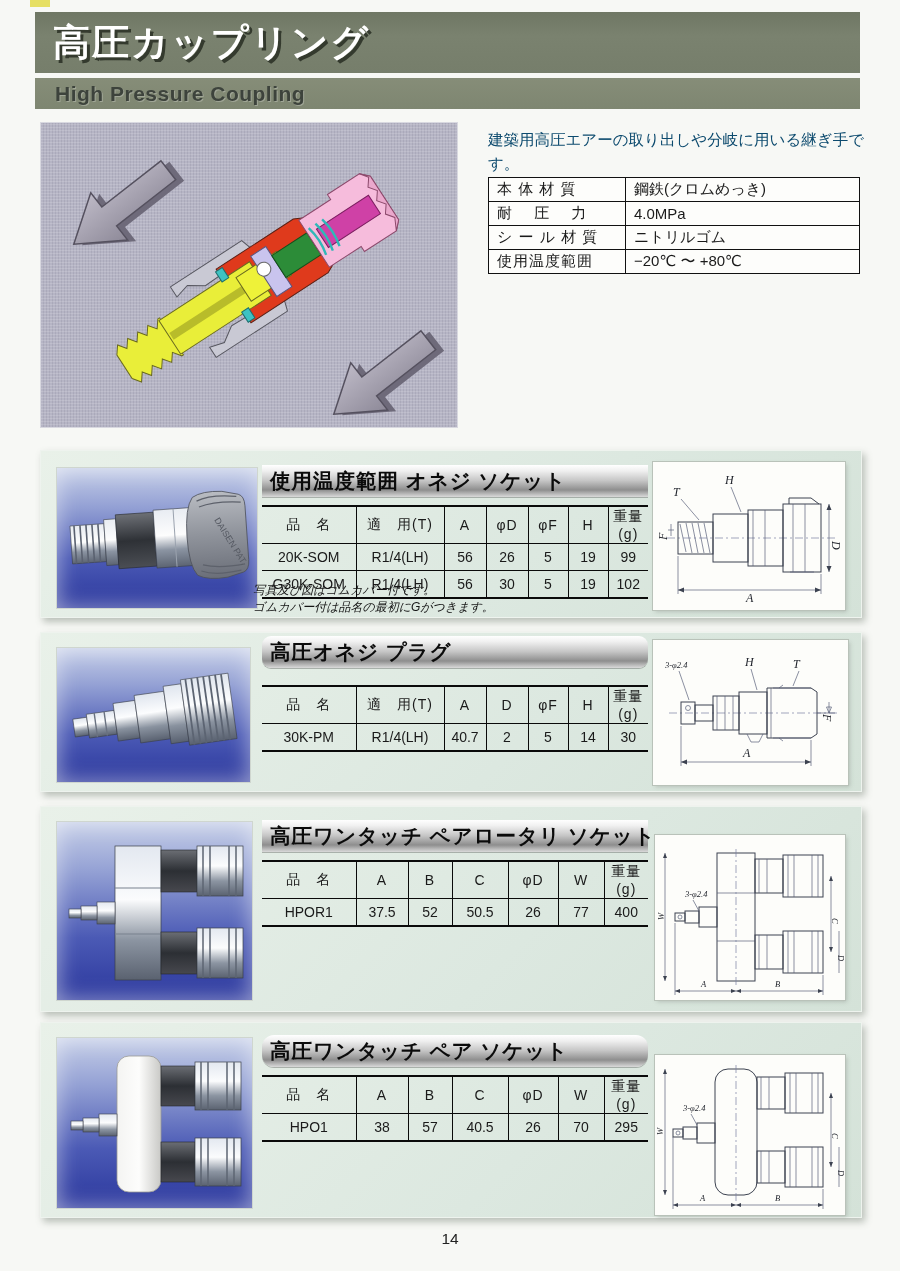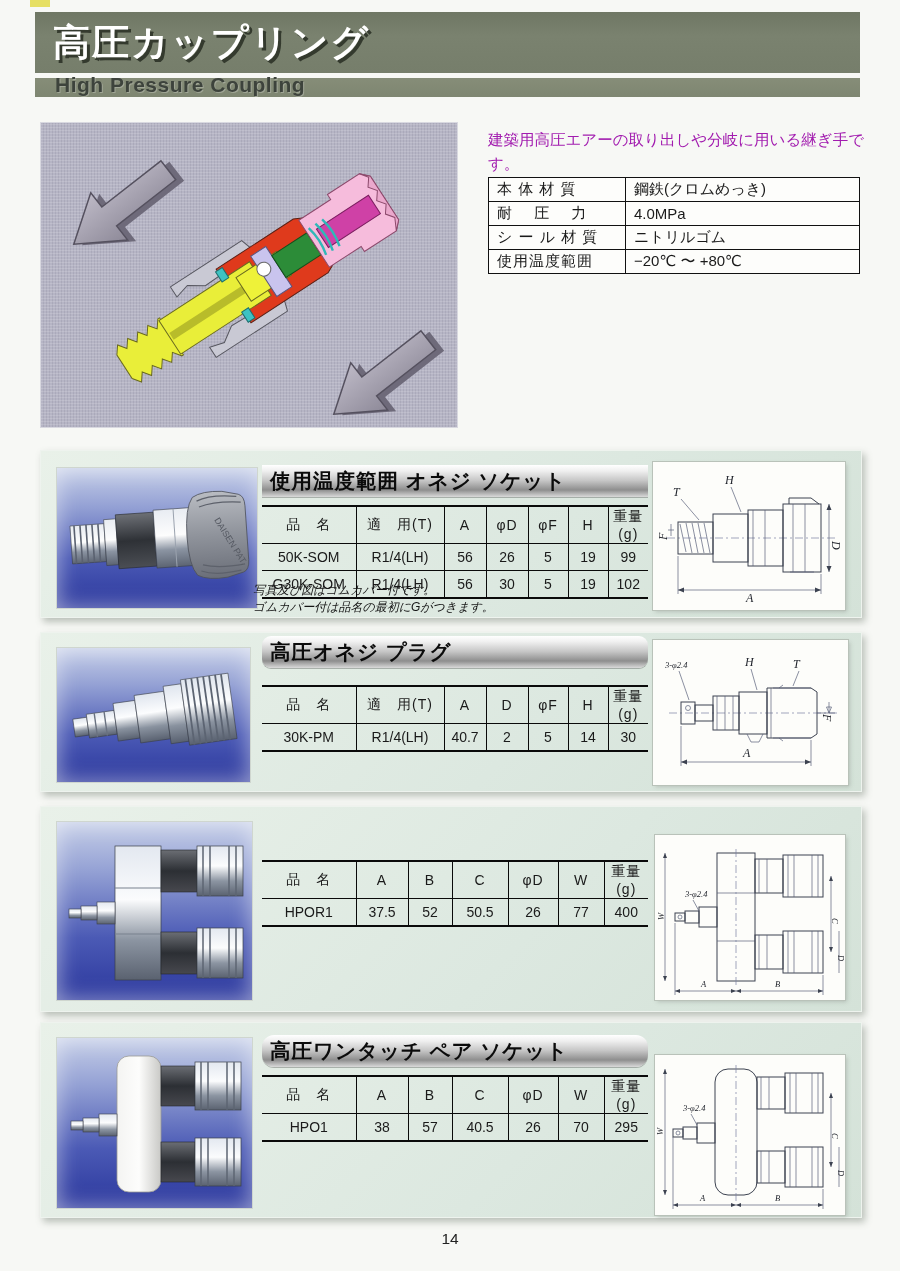--- a/index.html
+++ b/index.html
@@ -15,42 +15,42 @@
   .band-main{
     left:35px;top:12px;width:825px;height:61px;
     background:linear-gradient(180deg,#6f7764 0%,#7a826f 40%,#767e6b 100%);
     display:flex;align-items:center;
   }
   .band-main h1{
     margin:0 0 0 18px;font-size:37px;font-weight:bold;color:#fff;
     letter-spacing:2px;text-shadow:3px 3px 0 #343a2e;
   }
   .band-sub{
-    left:35px;top:78px;width:825px;height:19px;
+    left:35px;top:78px;width:825px;height:31px;
     background:linear-gradient(180deg,#868d78 0%,#7e8671 100%);
-    display:flex;align-items:flex-end;
+    display:flex;align-items:center;
   }
   .band-sub h2{
     margin:0 0 0 20px;font-size:21px;font-weight:bold;color:#3d433c;
     text-shadow:1px 1px 0 rgba(255,255,255,.25);letter-spacing:.5px;
   }
   .corner-artifact{left:30px;top:0;width:20px;height:7px;background:#e6df63;}
 
   
   .hero{
     left:40px;top:122px;width:418px;height:306px;
     background-color:#b6b5c5;
     background-image:
       repeating-linear-gradient(0deg, rgba(255,255,255,.14) 0 1px, transparent 1px 3px),
       repeating-linear-gradient(90deg, rgba(86,84,108,.12) 0 1px, transparent 1px 3px);
     box-shadow:0 0 0 1px #d8d8e0 inset;
   }
 
   
-  .intro{left:488px;top:128px;width:405px;font-size:15.5px;line-height:1.55;color:#a21caf;}
+  .intro{left:488px;top:128px;width:405px;font-size:15.5px;line-height:1.55;color:#0c4a6e;}
   .spec{
     left:488px;top:177px;width:372px;border-collapse:collapse;
     font-size:15px;background:#fdfdfb;
   }
   .spec td{border:1.6px solid #111;padding:1px 8px;height:21px;}
   .spec td.k{width:120px;letter-spacing:1px;white-space:nowrap;}
   .spec td.v{font-weight:normal;}
 
   
   .panel{
@@ -241,21 +241,21 @@
         <th>適　用(T)</th>
         <th>A</th>
         <th>φD</th>
         <th>φF</th>
         <th>H</th>
         <th>重量(g)</th>
       </tr>
     </thead>
     <tbody>
       <tr>
-        <td>50K-SOM</td>
+        <td>20K-SOM</td>
         <td>R1/4(LH)</td>
         <td>56</td>
         <td>26</td>
         <td>5</td>
         <td>19</td>
         <td>99</td>
       </tr>
       <tr>
         <td>G30K-SOM</td>
         <td>R1/4(LH)</td>
@@ -441,20 +441,23 @@
       <rect x="104" y="110" width="36" height="42" fill="url(#dark3)" stroke="#23262b" stroke-width=".6"></rect>
       <rect x="140" y="106" width="46" height="50" fill="url(#met3)" stroke="#3a3f48" stroke-width=".7"></rect>
       <g stroke="#5c6472" stroke-width="1.5">
         <line x1="146" y1="106" x2="146" y2="156"></line>
           <line x1="153" y1="106" x2="153" y2="156"></line>
         <line x1="172" y1="106" x2="172" y2="156"></line>
           <line x1="179" y1="106" x2="179" y2="156"></line>
       </g>
     </svg>
   </div>
+  <div class="bar" style="top:14px;">
+    <span>高圧ワンタッチ ペアロータリ ソケット</span>
+  </div>
   <table class="ptable" style="top:54px;">
     <colgroup>
         <col style="width:94px">
         <col style="width:52px">
         <col style="width:44px">
         <col style="width:56px">
         <col style="width:50px">
         <col style="width:46px">
         <col style="width:44px">
       </colgroup>

